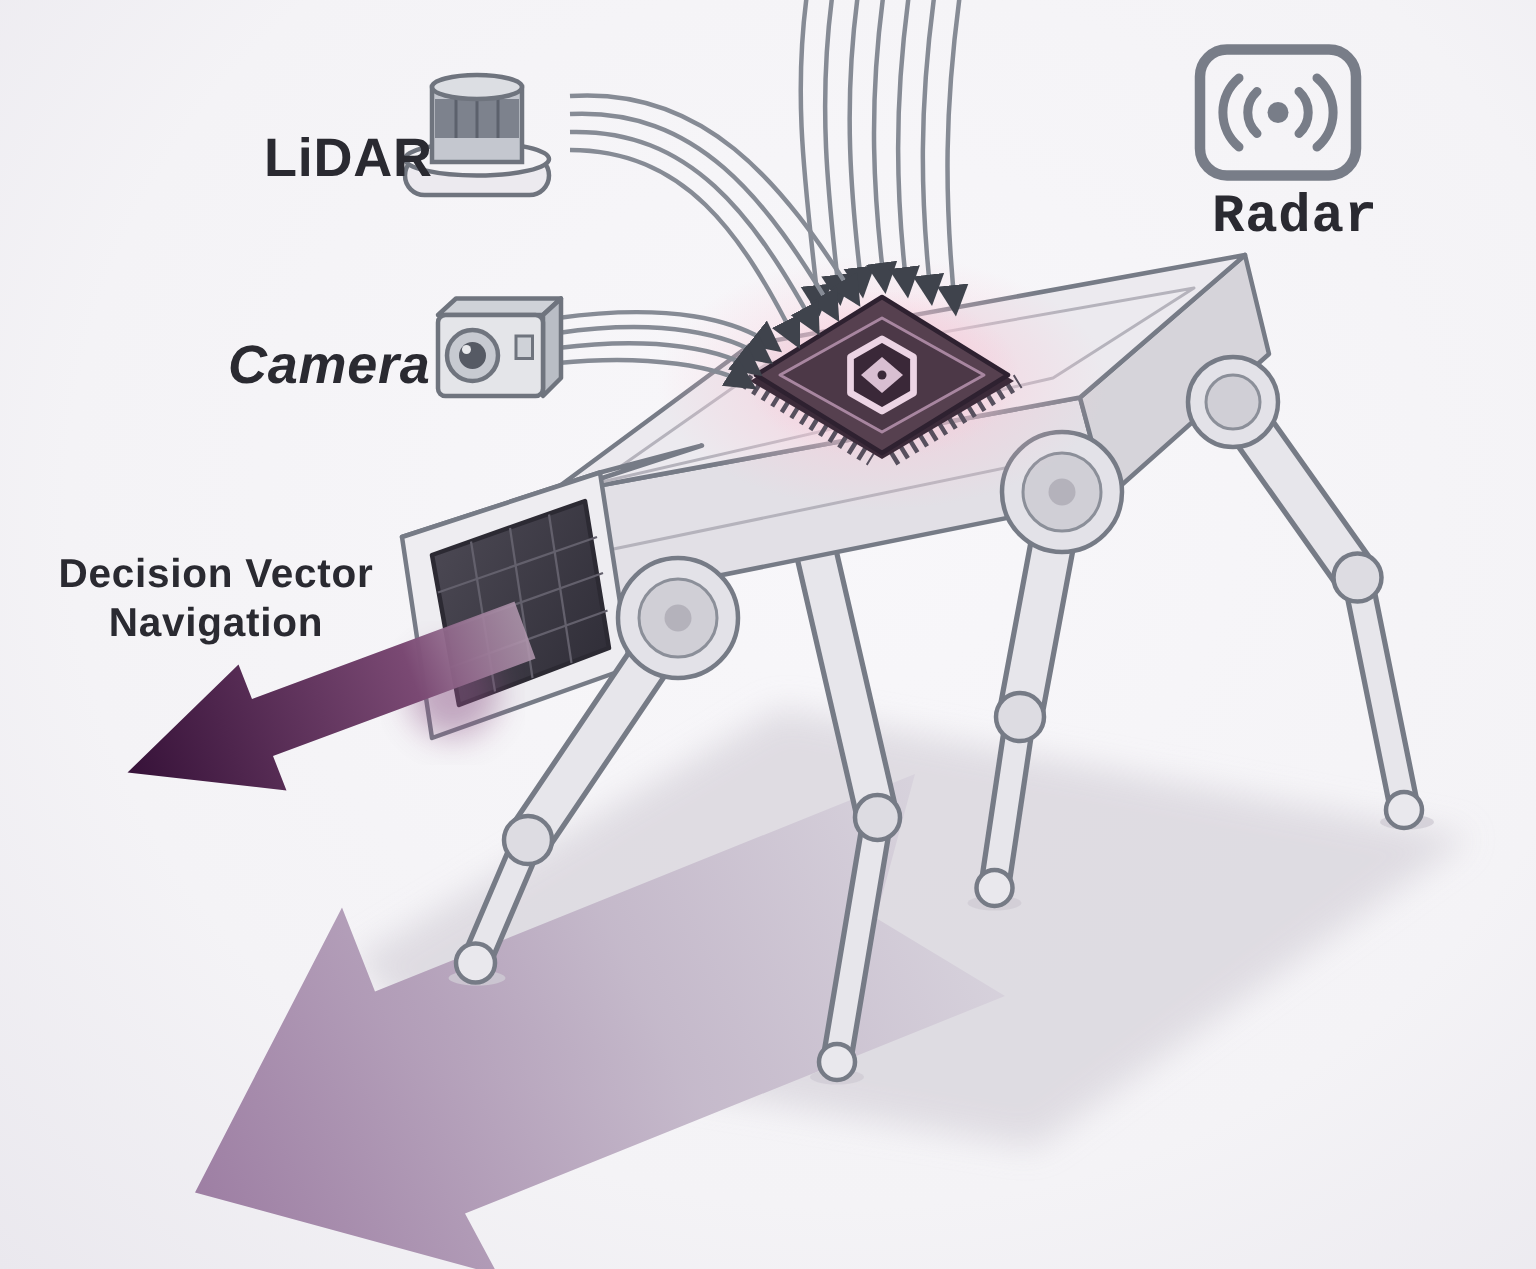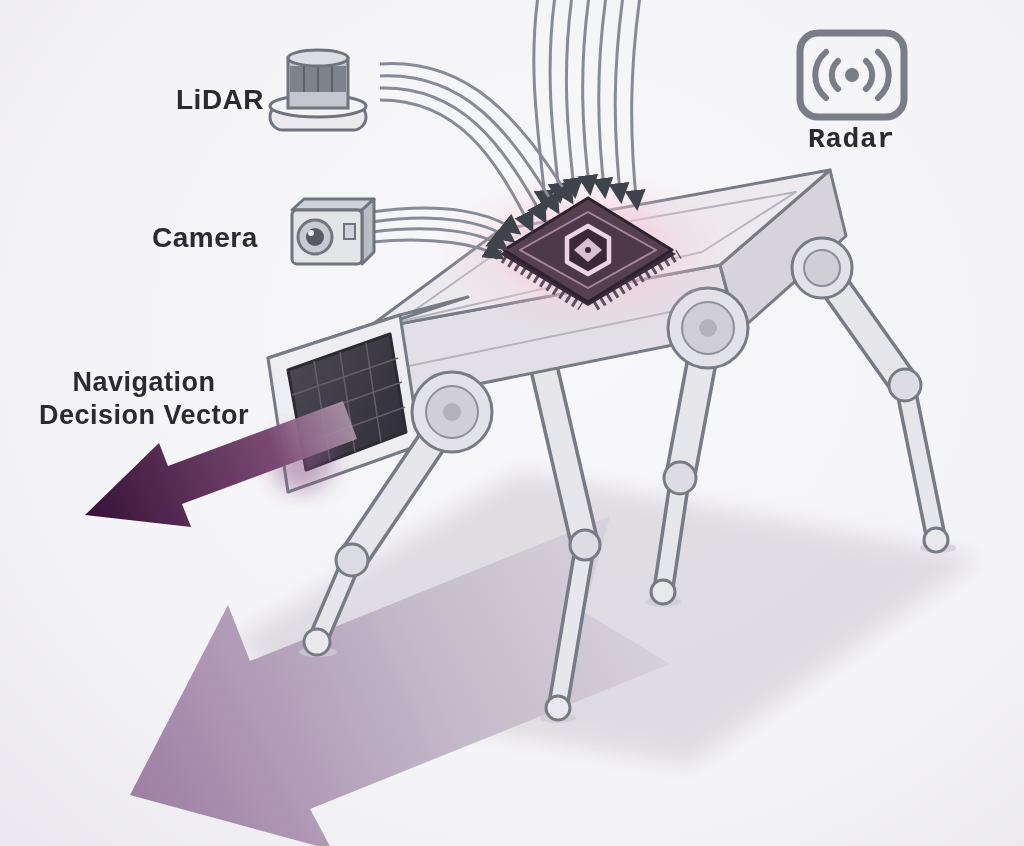--- a/index.html
+++ b/index.html
@@ -6,28 +6,28 @@
   body{background:#f5f4f7;font-family:"Liberation Sans",sans-serif;}
   .stage{
     position:relative;width:1024px;height:846px;overflow:hidden;
     background:radial-gradient(ellipse at 55% 40%, #f8f7fa 0%, #f4f3f6 65%, #eae8ee 100%);
   }
   .stage svg{position:absolute;left:0;top:0;}
   .label{
     position:absolute;
     font-family:"Liberation Sans",sans-serif;
     font-weight:700;
-    font-size:28px;
+    font-size:36px;
     color:var(--label-text,#2a2a31);
     letter-spacing:0.5px;
     white-space:nowrap;
     text-align:right;
   }
   .label-lidar{left:176px;top:84px;}
-  .label-camera{left:152px;top:222px;}
+  .label-camera{left:152px;top:222px;font-style:italic;}
   .label-radar{left:808px;top:124px;font-family:Liberation Mono, monospace;}
   .label-nav{
     left:28px;top:366px;width:232px;
     text-align:center;font-size:27px;line-height:33px;white-space:normal;
   }
 </style>
 </head>
 <body>
 
 <div class="stage">
@@ -222,17 +222,17 @@
 
     <g>
       <polygon points="343,401 168,466 159,443 85,515 191,527 182,504 357,439" fill="url(#navGrad)" stroke-linejoin="round"></polygon>
     </g>
   </svg>
 
   <div class="label label-lidar">LiDAR</div>
   <div class="label label-camera">Camera</div>
   <div class="label label-radar">Radar</div>
   <div class="label label-nav">
+    <div>Decision Vector</div>
     <div>Navigation</div>
-    <div>Decision Vector</div>
   </div>
 
 </div>
 
 </body></html>

